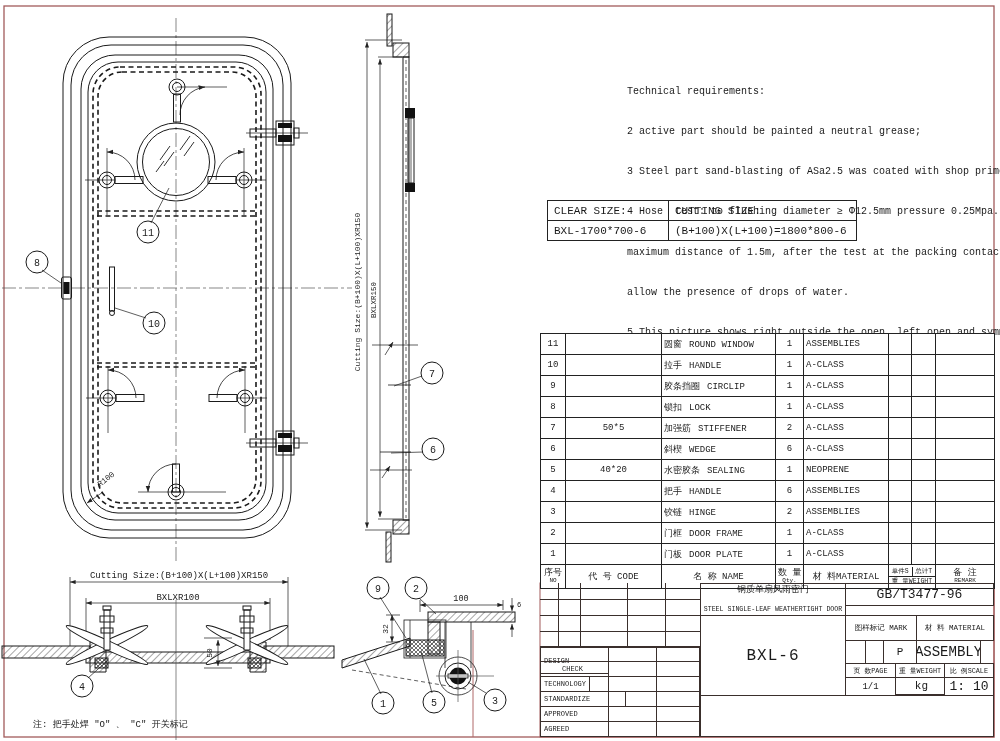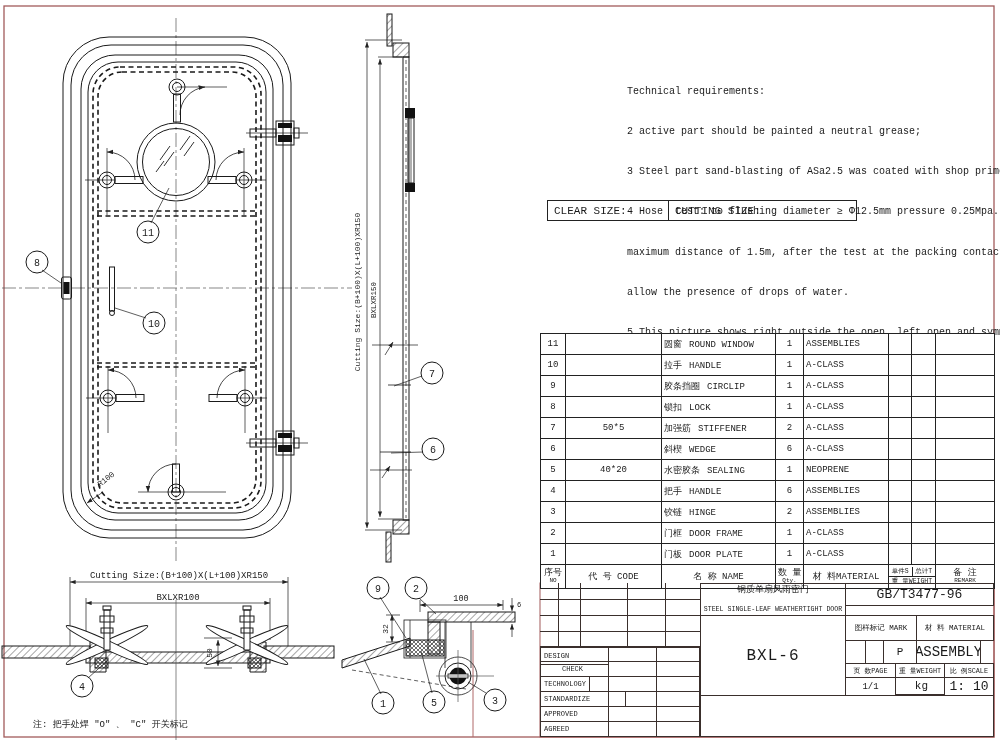--- a/index.html
+++ b/index.html
@@ -328,20 +328,24 @@
   <table class="abs sizetbl" style="left:547px;top:200px">
     <colgroup>
         <col style="width:121px">
         <col style="width:188px">
       </colgroup>
     <tbody>
         <tr>
       <td>CLEAR SIZE:</td>
       <td>CUTTING SIZE:</td>
     </tr>
+    <tr>
+      <td>BXL-1700*700-6</td>
+      <td>(B+100)X(L+100)=1800*800-6</td>
+    </tr>
   </tbody>
     </table>
 
   <table class="abs ptable" style="left:540px;top:333px;width:454px">
     <colgroup>
       <col style="width:25px">
         <col style="width:96px">
         <col style="width:114px">
         <col style="width:28px">
       <col style="width:85px">
@@ -503,21 +507,21 @@
       <div class="tb-line" style="left:40px;top:0;width:1px;height:64px"></div>
       <div class="tb-line" style="left:87px;top:0;width:1px;height:64px"></div>
       <div class="tb-line" style="left:125px;top:0;width:1px;height:64px"></div>
       <div class="tb-line" style="left:0;top:16px;width:160px;height:1px"></div>
       <div class="tb-line" style="left:0;top:32px;width:160px;height:1px"></div>
       <div class="tb-line" style="left:0;top:48px;width:160px;height:1px"></div>
       <div class="tb-line" style="left:0;top:63px;width:160px;height:1px"></div>
     </div>
 
     <div class="abs" style="left:0;top:64px;width:160px;height:90px">
-      <div class="tb-cell" style="left:0;top:0;width:69px;height:18px;justify-content:flex-start;padding-left:3px">DESIGN</div>
+      <div class="tb-cell" style="left:0;top:0;width:69px;height:27px;justify-content:flex-start;padding-left:3px">DESIGN</div>
       <div class="tb-cell" style="left:68px;top:0;width:49px;height:15px"></div>
       <div class="tb-cell" style="left:116px;top:0;width:44px;height:15px"></div>
       <div class="tb-cell" style="left:0;top:14px;width:69px;height:16px;justify-content:flex-start;padding-left:21px">CHECK</div>
       <div class="tb-cell" style="left:68px;top:14px;width:49px;height:16px"></div>
       <div class="tb-cell" style="left:116px;top:14px;width:44px;height:16px"></div>
       <div class="tb-cell" style="left:0;top:29px;width:50px;height:16px;justify-content:flex-start;padding-left:3px">TECHNOLOGY</div>
       <div class="tb-cell" style="left:68px;top:29px;width:49px;height:16px"></div>
       <div class="tb-cell" style="left:116px;top:29px;width:44px;height:16px"></div>
       <div class="tb-cell" style="left:0;top:44px;width:86px;height:16px;justify-content:flex-start;padding-left:3px">STANDARDIZE</div>
       <div class="tb-cell" style="left:68px;top:44px;width:49px;height:16px"></div>

